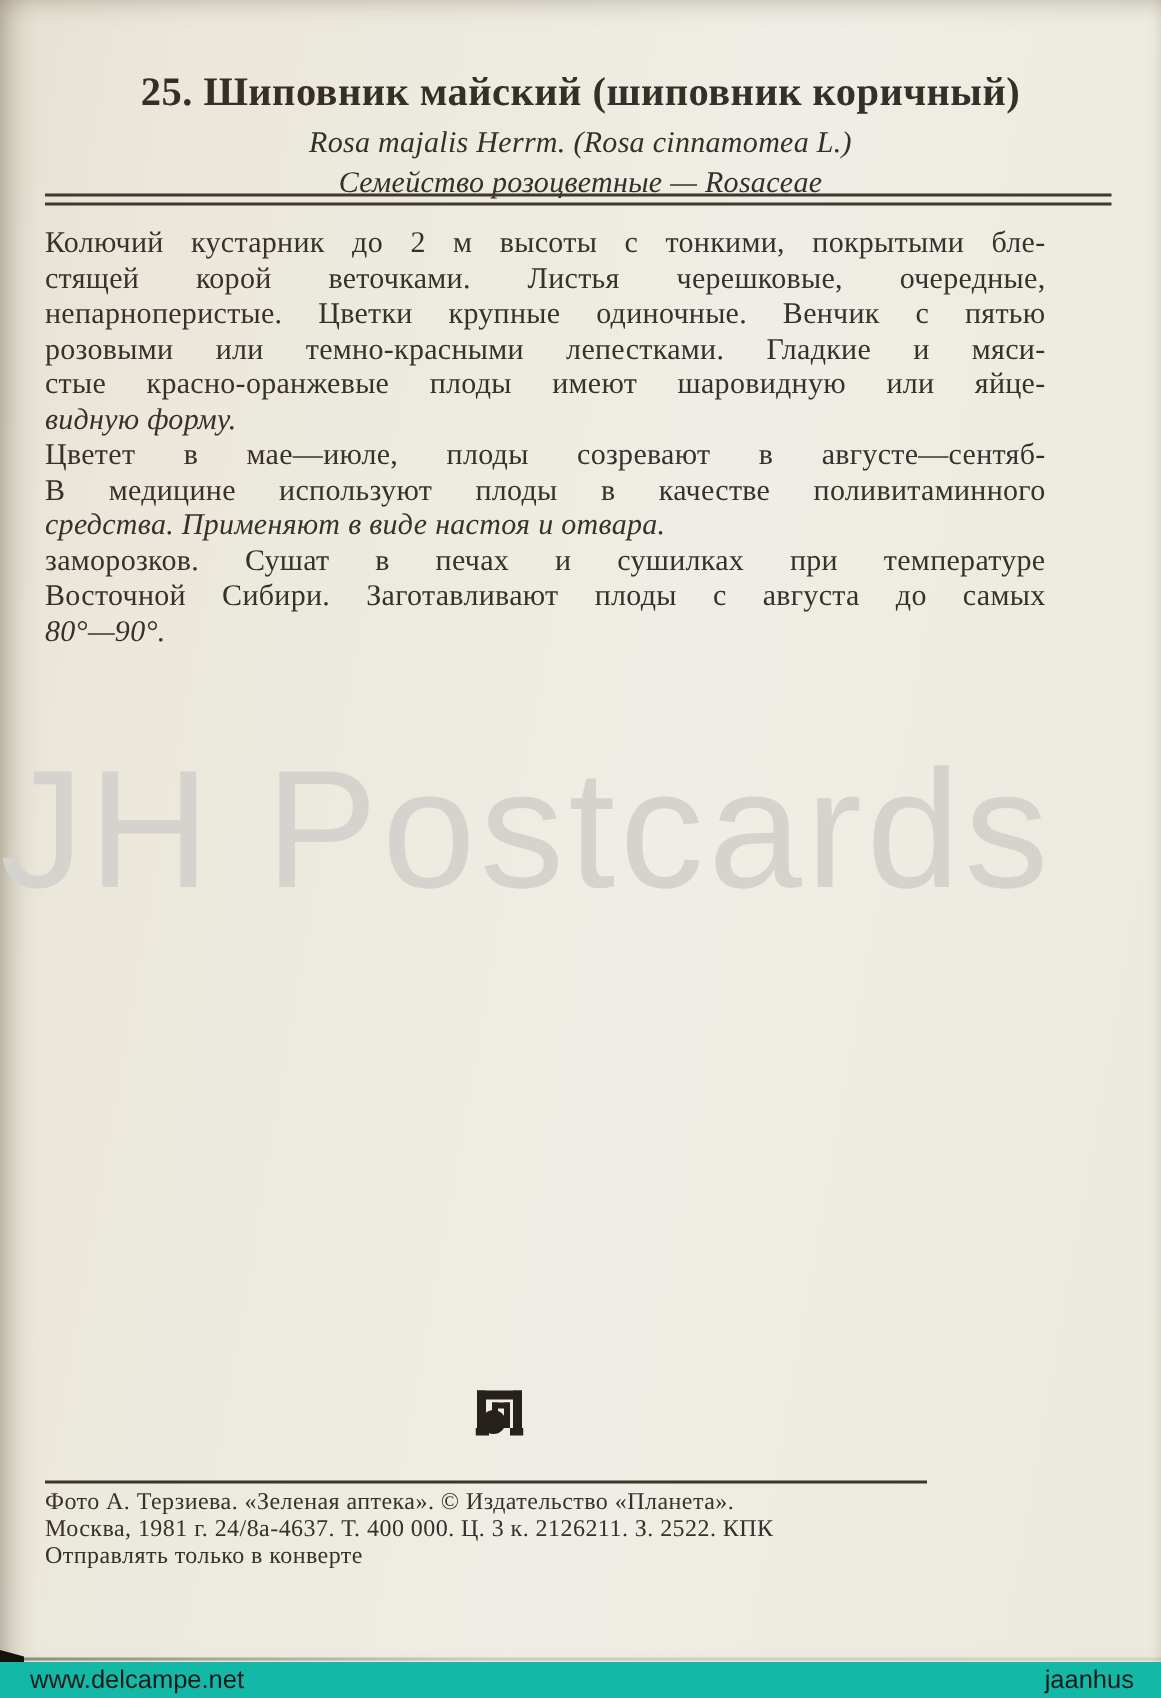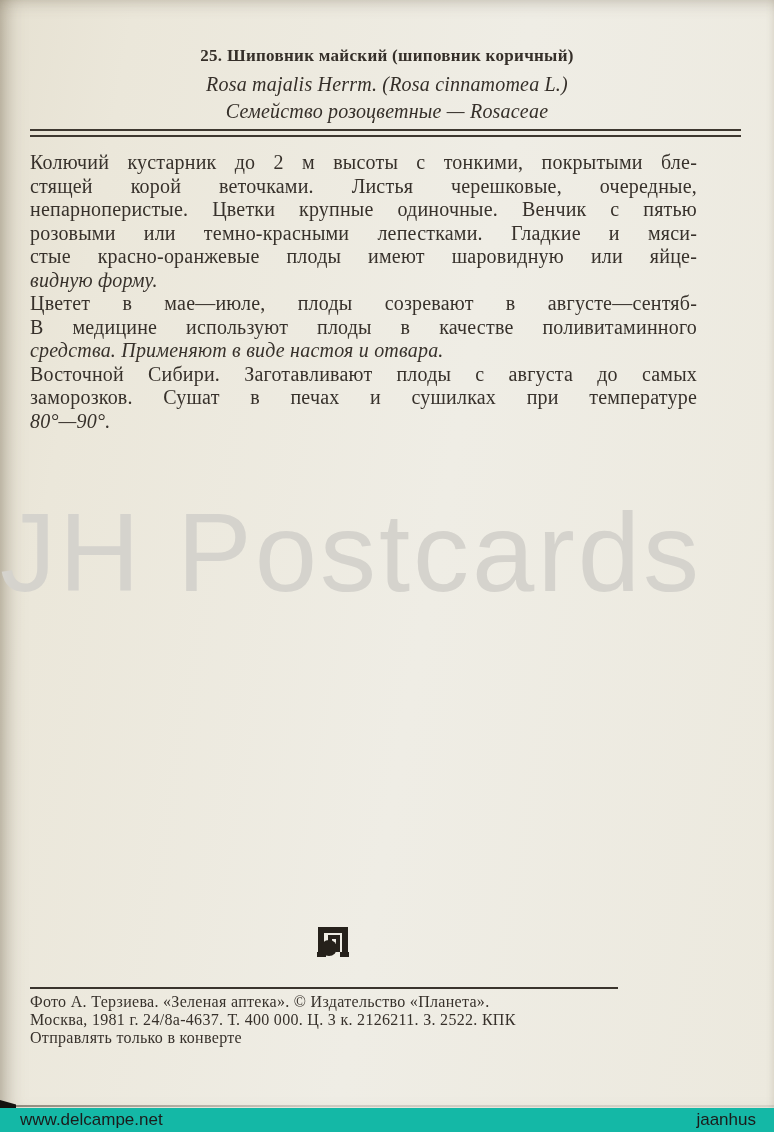--- a/index.html
+++ b/index.html
@@ -15,21 +15,21 @@
     position:absolute;left:0;top:0;width:774px;height:1108px;
     background:linear-gradient(100deg,#e6e1d2 0%,#ebe7da 14%,#efede5 55%,#ece9de 100%);
     box-shadow:inset 18px 0 22px -16px rgba(96,84,60,.55),
                inset 0 14px 18px -14px rgba(96,84,60,.30),
                inset -6px 0 10px -8px rgba(96,84,60,.25);
   }
   .header-block{
     position:absolute;left:0;top:46px;width:774px;
     text-align:center;color:#352f29;
   }
-  .card-title{font-size:17px;font-weight:bold;letter-spacing:.3px;}
+  .card-title{font-size:27px;font-weight:bold;letter-spacing:.3px;}
   .latin{font-size:20px;font-style:italic;margin-top:7px;letter-spacing:.2px;}
   .family{font-size:20px;font-style:italic;margin-top:4px;letter-spacing:.2px;}
   .double-rule{
     position:absolute;left:30px;top:129px;width:711px;height:4px;
     border-top:2px solid #3e3830;border-bottom:2px solid #3e3830;
   }
   .body-text{
     position:absolute;left:30px;top:151px;width:667px;
     font-size:20px;line-height:23.5px;color:#37312b;letter-spacing:.2px;
   }
@@ -95,22 +95,22 @@
         <div class="ln l">видную форму.</div>
       </div>
       <div>
         <div class="ln j">Цветет в мае—июле, плоды созревают в августе—сентяб-</div>
       </div>
       <div>
         <div class="ln j">В медицине используют плоды в качестве поливитаминного</div>
         <div class="ln l">средства. Применяют в виде настоя и отвара.</div>
       </div>
       <div>
+        <div class="ln j">заморозков. Сушат в печах и сушилках при температуре</div>
         <div class="ln j">Восточной Сибири. Заготавливают плоды с августа до самых</div>
-        <div class="ln j">заморозков. Сушат в печах и сушилках при температуре</div>
         <div class="ln l">80°—90°.</div>
       </div>
     </div>
 
     <div class="watermark">JH Postcards</div>
 
     <svg class="logo" viewBox="0 0 32 38" xmlns="http://www.w3.org/2000/svg">
       <g fill="#26211b">
         <rect x="1" y="3" width="30" height="6"></rect>
         <rect x="1" y="3" width="6" height="27"></rect>

